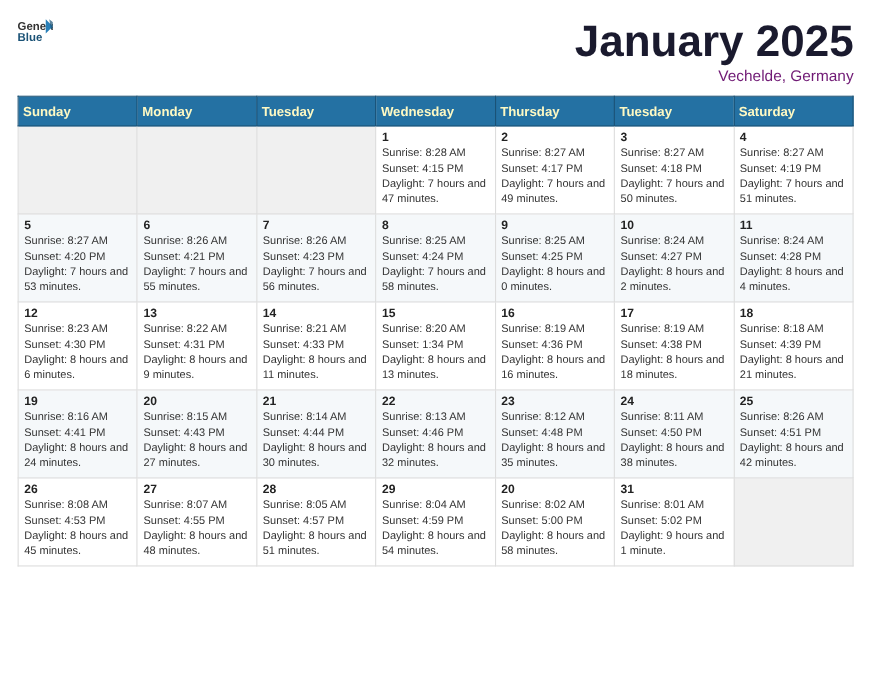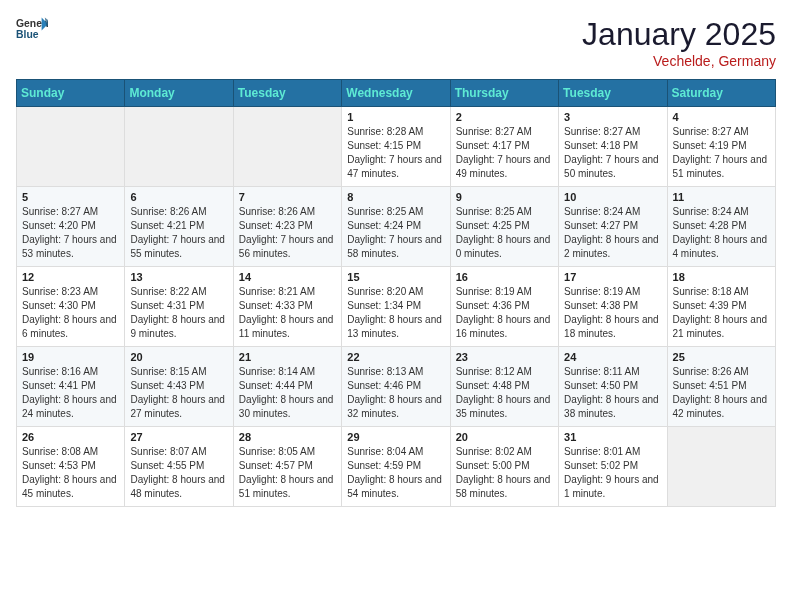--- a/index.html
+++ b/index.html
@@ -22,36 +22,36 @@
       gap: 4px;
     }
     .logo-icon {
       width: 32px;
       height: 28px;
     }
     .title-area {
       text-align: right;
     }
     .main-title {
-      font-size: 32px;
-      font-weight: normal;
+      font-size: 40px;
+      font-weight: bold;
       color: #1a1a2e;
     }
     .subtitle {
       font-size: 14px;
-      color: #b91c1c;
+      color: #701a75;
     }
     table {
       width: 100%;
       border-collapse: collapse;
       table-layout: fixed;
     }
     thead tr th {
       background-color: #2471a3;
-      color: #5eead4;
+      color: #fef9c3;
       font-size: 12px;
       font-weight: bold;
       padding: 6px 4px;
       text-align: left;
       border: 1px solid #1a5276;
     }
     tbody tr td {
       vertical-align: top;
       padding: 4px 5px;
       font-size: 10px;

